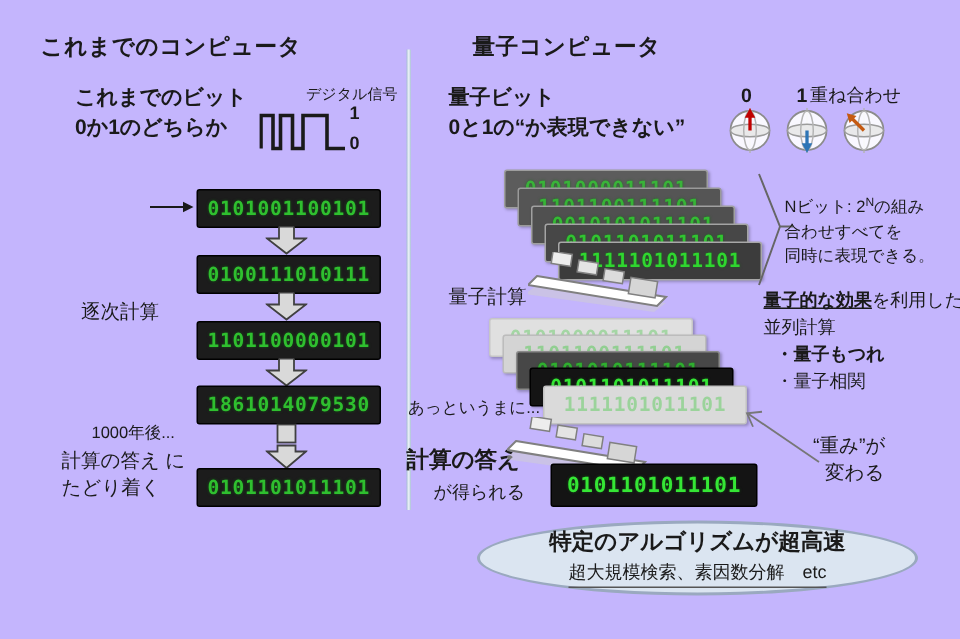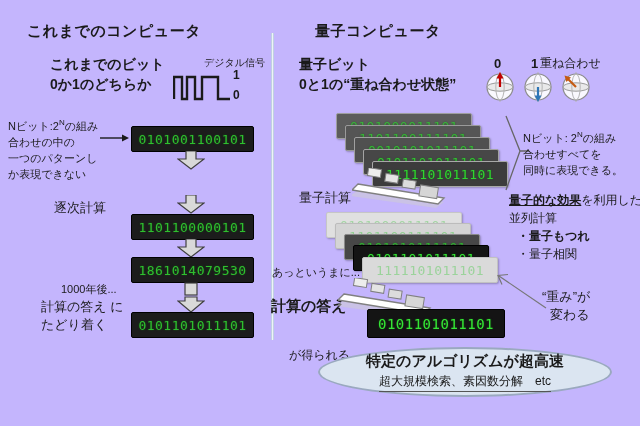--- a/index.html
+++ b/index.html
@@ -5,21 +5,21 @@
   html,body{margin:0;padding:0;background:#ffffff;}
   .canvas{position:relative;width:640px;height:426px;background:#c4b5fd;overflow:hidden;
           font-family:"Liberation Sans",sans-serif;color:#1a1a1a;}
   .abs{position:absolute;}
   .title{font-size:15px;font-weight:bold;letter-spacing:.5px;}
   .h2{font-size:14px;font-weight:600;}
   .small{font-size:11px;line-height:16px;}
   .tiny{font-size:10px;}
   .mid{font-size:13px;}
   .sup{font-size:8px;vertical-align:super;}
-  .digits{font-family:"DejaVu Sans Mono",monospace;font-weight:normal;letter-spacing:.5px;
+  .digits{font-family:"DejaVu Sans Mono",monospace;font-weight:bold;letter-spacing:.5px;
           text-shadow:0 0 2px rgba(20,110,20,.75);}
   .reg{position:absolute;left:131px;width:121px;height:24px;background:#1c1c1c;border:1px solid #000;
        border-radius:2px;display:flex;align-items:center;justify-content:center;font-size:13px;}
   .reg .digits{color:#2fbf2f;}
   .sl{position:absolute;width:134px;height:24px;border-radius:2px;display:flex;align-items:center;
       justify-content:center;font-size:13px;box-shadow:1px 1px 2px rgba(0,0,0,.25);}
   .s1l0{background:#5c5c5c;border:1px solid #9e9e9e;} .s1l0 .digits{color:#39b339;}
   .s1l1{background:#555555;border:1px solid #9a9a9a;} .s1l1 .digits{color:#36b436;}
   .s1l2{background:#505050;border:1px solid #a0a0a0;} .s1l2 .digits{color:#34bb34;}
   .s1l3{background:#474747;border:1px solid #a4a4a4;} .s1l3 .digits{color:#31c431;}
@@ -49,37 +49,34 @@
   <div class="abs h2" style="left:50px;top:56px;">これまでのビット</div>
   <div class="abs h2" style="left:50px;top:76px;">0か1のどちらか</div>
 
   <div class="abs tiny" style="left:159px;top:56px;margin-left:45px;">デジタル信号</div>
   <svg class="abs" style="left:173px;top:68px;" width="58" height="36" viewBox="0 0 58 36">
     <path d="M1,31 L1,9 L9,9 L9,31 L14,31 L14,9 L22,9 L22,31 L29,31 L29,9 L45,9 L45,31 L57,31" fill="none" stroke="#1a1a1a" stroke-width="2.4"></path>
   </svg>
   <div class="abs" style="left:233px;top:68px;font-size:12px;font-weight:600;">1</div>
   <div class="abs" style="left:233px;top:88px;font-size:12px;font-weight:600;">0</div>
 
-  <div class="abs small" style="left:8px;top:115px;width:125px;">
-    <div><span>Nビット:2</span><span class="sup">N</span><span>の組み</span></div>
-    <div>合わせの中の</div>
-    <div>一つのパターンし</div>
-    <div>か表現できない</div>
-  </div>
   <svg class="abs" style="left:100px;top:133px;" width="30" height="10" viewBox="0 0 30 10">
     <line x1="0" y1="5" x2="24" y2="5" stroke="#1a1a1a" stroke-width="1.4"></line>
     <polygon points="29,5 22,1.5 22,8.5" fill="#1a1a1a"></polygon>
   </svg>
 
   <div class="reg" style="top:126px;">
       <span class="digits">0101001100101</span>
     </div>
   <svg class="abs" style="left:177px;top:151px;" width="28" height="19" viewBox="0 0 28 19">
     <polygon points="9,0 19,0 19,8 27,8 14,18 1,8 9,8" fill="#d9d9d9" stroke="#404040" stroke-width="1.2"></polygon>
   </svg>
+  <div class="reg" style="top:170px;">
+      <span class="digits">0100111010111</span>
+    </div>
   <svg class="abs" style="left:177px;top:195px;" width="28" height="19" viewBox="0 0 28 19">
     <polygon points="9,0 19,0 19,8 27,8 14,18 1,8 9,8" fill="#d9d9d9" stroke="#404040" stroke-width="1.2"></polygon>
   </svg>
   <div class="reg" style="top:214px;">
       <span class="digits">1101100000101</span>
     </div>
   <svg class="abs" style="left:177px;top:239px;" width="28" height="19" viewBox="0 0 28 19">
     <polygon points="9,0 19,0 19,8 27,8 14,18 1,8 9,8" fill="#d9d9d9" stroke="#404040" stroke-width="1.2"></polygon>
   </svg>
   <div class="reg" style="top:257px;">
@@ -96,21 +93,21 @@
   <div class="abs mid" style="left:54px;top:199px;">逐次計算</div>
   <div class="abs small" style="left:61px;top:281px;">1000年後...</div>
   <div class="abs mid" style="left:41px;top:298px;">計算の答え に</div>
   <div class="abs mid" style="left:41px;top:316px;">たどり着く</div>
 
   <div class="divider"></div>
 
   <div class="abs title" style="left:315px;top:22px;">量子コンピュータ</div>
 
   <div class="abs h2" style="left:299px;top:56px;">量子ビット</div>
-  <div class="abs h2" style="left:299px;top:76px;">0と1の“重ね合わせ状態”</div>
+  <div class="abs h2" style="left:299px;top:76px;">0と1の“か表現できない”</div>
 
   <div class="abs" style="left:494px;top:56px;font-size:13px;font-weight:bold;">0</div>
   <div class="abs" style="left:531px;top:56px;font-size:13px;font-weight:bold;">1</div>
   <div class="abs" style="left:540px;top:55px;font-size:12px;">重ね合わせ</div>
 
   <svg class="abs" style="left:484px;top:69px;" width="32" height="36" viewBox="0 0 32 36">
     <line x1="16" y1="3" x2="16" y2="33" stroke="#b5b5b5" stroke-width="1"></line>
     <circle cx="16" cy="18" r="13" fill="#ffffff" fill-opacity="0.9" stroke="#8c8c8c" stroke-width="1.2"></circle>
     <ellipse cx="16" cy="18" rx="13" ry="4.2" fill="#e6e6e6" fill-opacity="0.85" stroke="#9c9c9c" stroke-width="1"></ellipse>
     <ellipse cx="16" cy="18" rx="4.2" ry="13" fill="none" stroke="#b5b5b5" stroke-width="1"></ellipse>
@@ -198,21 +195,21 @@
 
   <svg class="abs" style="left:494px;top:272px;" width="54" height="38" viewBox="0 0 54 38">
     <line x1="52" y1="36" x2="5" y2="4" stroke="#777777" stroke-width="1.2"></line>
     <polyline points="14,2.5 4,3.5 8,12.5" fill="none" stroke="#777777" stroke-width="1.2"></polyline>
   </svg>
   <div class="abs mid" style="left:542px;top:288px;">“重み”が</div>
   <div class="abs mid" style="left:550px;top:306px;">変わる</div>
 
   <div class="abs small" style="left:272px;top:264px;text-align:right;">あっというまに...</div>
   <div class="abs" style="left:271px;top:297px;font-size:15px;font-weight:bold;">計算の答え</div>
-  <div class="abs" style="left:289px;top:320px;font-size:12px;margin-top:27px;">が得られる</div>
+  <div class="abs" style="left:289px;top:320px;font-size:12px;">が得られる</div>
 
   <svg class="abs" style="left:338px;top:278px;" width="112" height="42" viewBox="0 0 112 42">
     <polygon points="6,28 92,40 84,46 -2,34" fill="#cfcfcf" opacity="0.5" transform="translate(0,-6)"></polygon>
     <polygon points="6,16 92,30 86,36 0,22" fill="#ffffff" stroke="#808080" stroke-width="1.4"></polygon>
     <g transform="rotate(9 56 20)">
       <rect x="14" y="6" width="13" height="8" fill="#ededed" stroke="#808080"></rect>
       <rect x="32" y="9" width="13" height="8" fill="#e4e4e4" stroke="#808080"></rect>
       <rect x="50" y="12" width="13" height="8" fill="#dcdcdc" stroke="#808080"></rect>
       <rect x="68" y="15" width="18" height="11" fill="#d6d6d6" stroke="#808080"></rect>
     </g>

